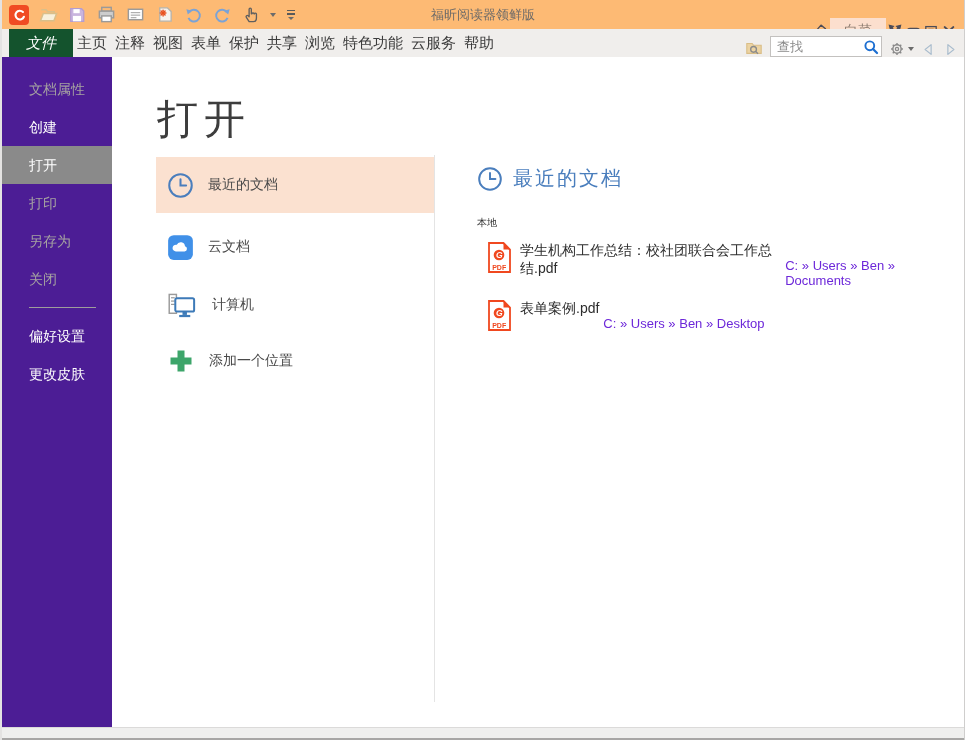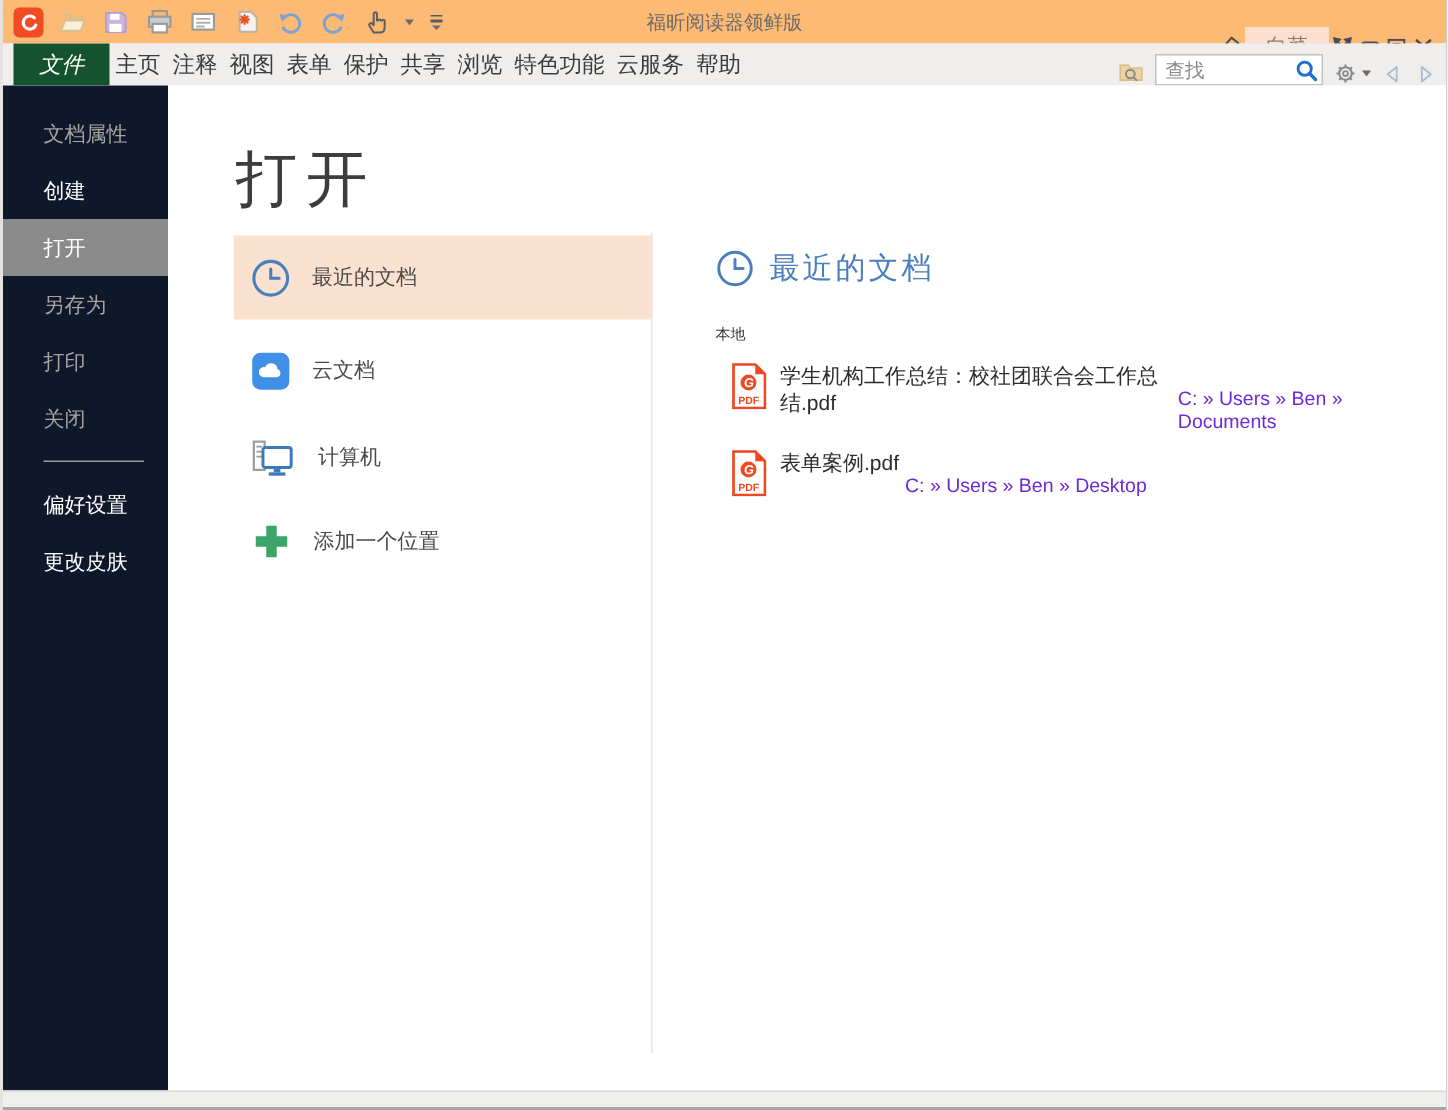--- a/index.html
+++ b/index.html
@@ -45,21 +45,21 @@
     width:112px; height:21px; border:1px solid #c3c1bf; background:#ffffff;
     font-size:13px; padding:0 24px 0 6px; color:#444; outline:none;
     font-family:"Liberation Sans", sans-serif;
   }
   .searchwrap input::placeholder { color:#8a8a8a; }
   .search-btn { position:absolute; right:3px; top:3px; width:16px; height:16px; }
   .gear-group { display:flex; align-items:center; gap:3px; }
   
   .backstage { position:absolute; top:57px; left:0; right:0; bottom:13px; background:#ffffff; }
   .sidebar {
-    position:absolute; left:0; top:0; bottom:0; width:110px; background:#0f172a; padding-top:13px;
+    position:absolute; left:0; top:0; bottom:0; width:110px; background:#4c1d95; padding-top:13px;
   }
   .side-item {
     height:38px; line-height:38px; padding-left:27px; font-size:14px; color:#fdfdfd; cursor:default;
   }
   .side-item.disabled { color:#a6a3a1; }
   .side-item.active { background:#8a8a8a; color:#ffffff; }
   .side-divider { border-top:1px solid #9e9d9c; margin:9px 16px 9px 27px; }
   
   .page-title {
     position:absolute; left:155px; top:35px; font-size:41px; font-weight:400;
@@ -274,22 +274,22 @@
       </span>
     </div>
   </div>
 
   <div class="backstage">
 
     <div class="sidebar">
       <div class="side-item disabled">文档属性</div>
       <div class="side-item">创建</div>
       <div class="side-item active">打开</div>
+      <div class="side-item disabled">打印</div>
       <div class="side-item disabled">另存为</div>
-      <div class="side-item disabled">打印</div>
       <div class="side-item disabled">关闭</div>
       <div class="side-divider"></div>
       <div class="side-item">偏好设置</div>
       <div class="side-item">更改皮肤</div>
     </div>
 
     <div class="page-title">打开</div>
 
     <div class="sources">
       <div class="source-row selected" style="top:0;">

